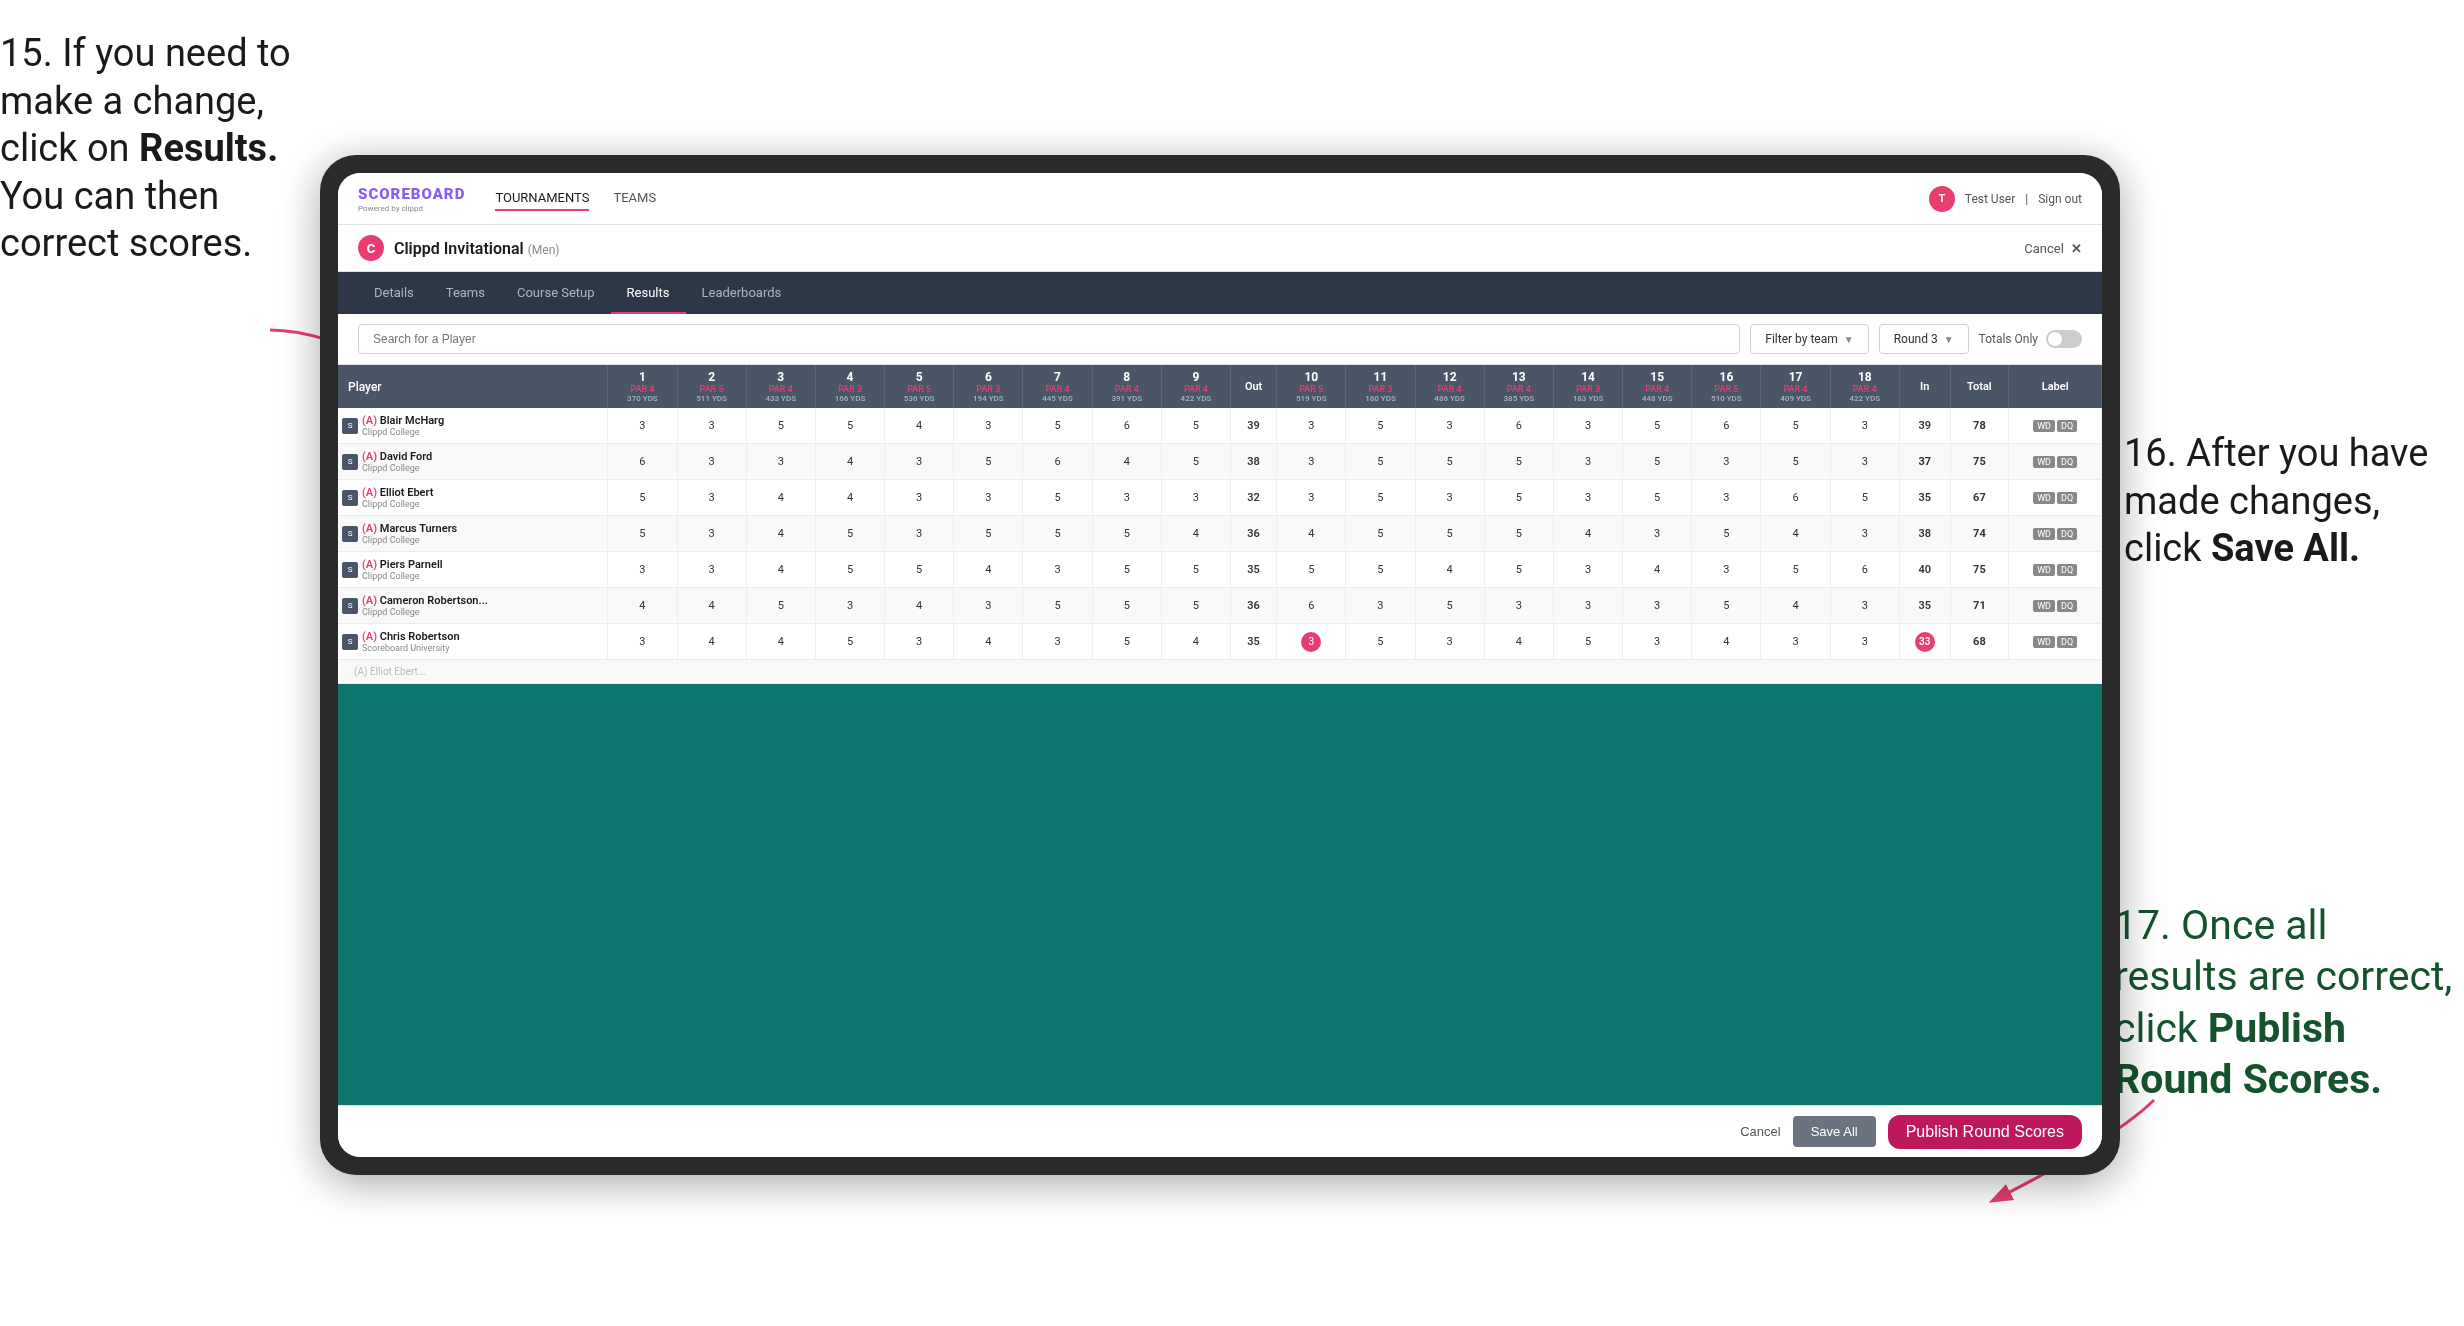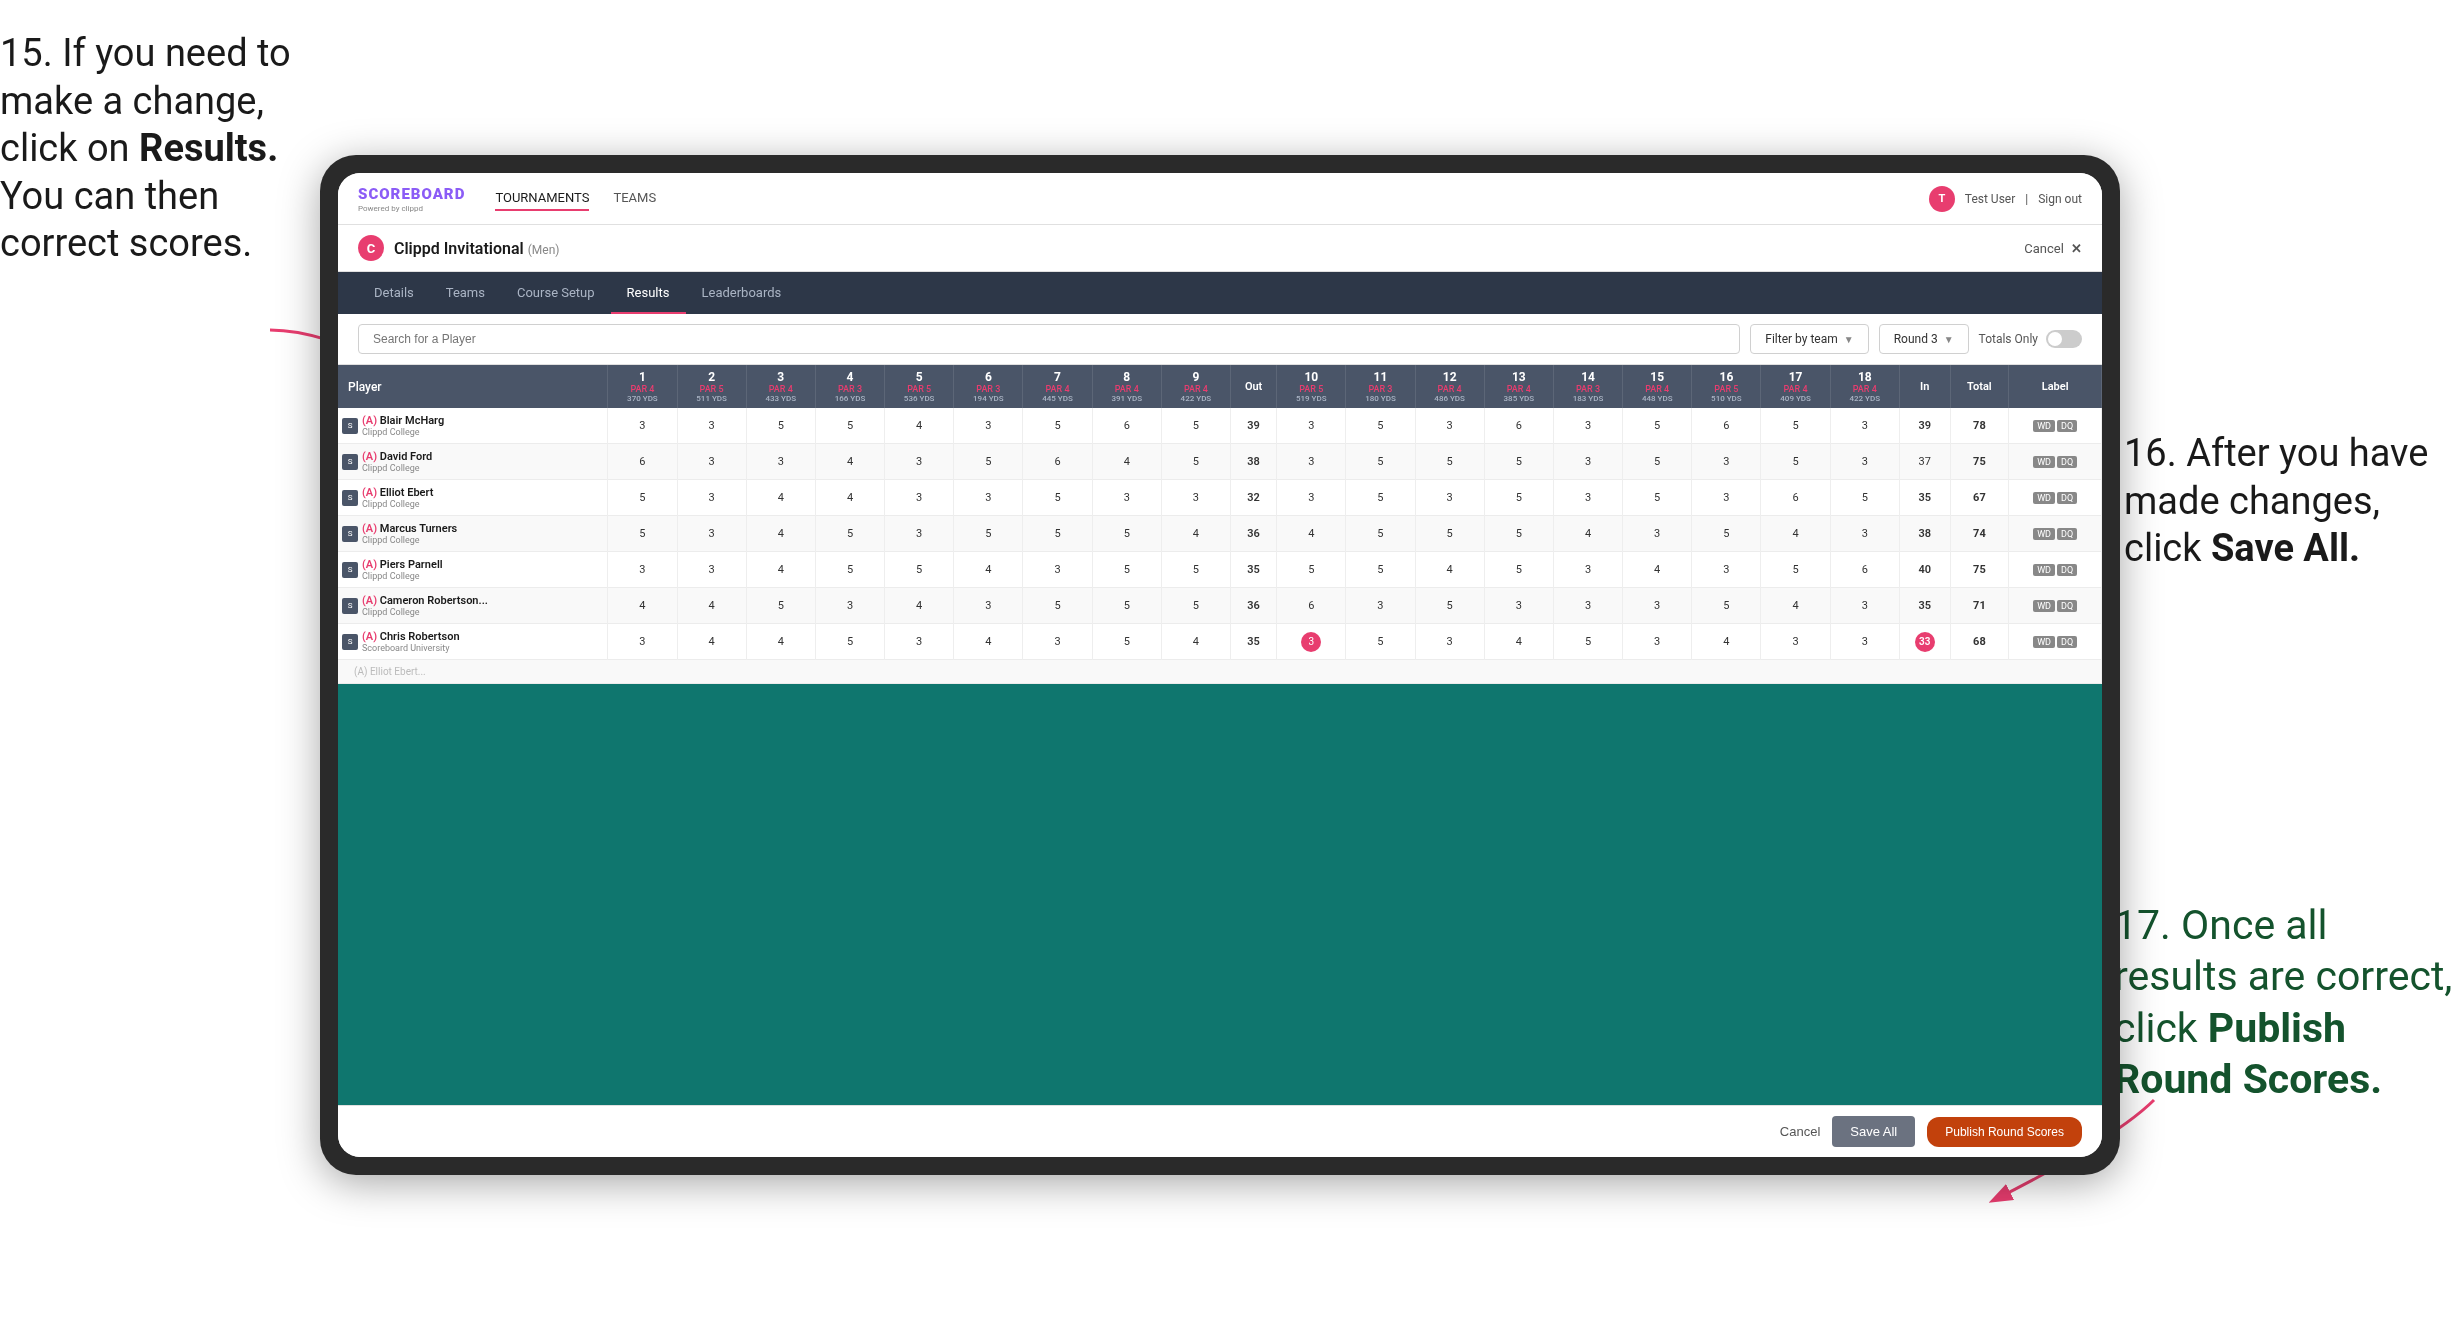--- a/index.html
+++ b/index.html
@@ -435,25 +435,25 @@
       background: #6b7280;
       color: white;
       border: none;
       border-radius: 4px;
       font-size: 13px;
       cursor: pointer;
       font-weight: 500;
     }
     .publish-btn {
       padding: 8px 18px;
-      background: #c2410c;
+      background: #be185d;
       color: white;
       border: none;
       border-radius: 12px;
-      font-size: 12px;
+      font-size: 16px;
       cursor: pointer;
       font-weight: 500;
     }
 
     
     svg.arrow1 {
       position: absolute;
       left: 240px;
       top: 310px;
       width: 260px;
@@ -744,21 +744,21 @@
               <td style="font-weight: 600;">38</td>
               <td>3</td>
               <td>5</td>
               <td>5</td>
               <td>5</td>
               <td>3</td>
               <td>5</td>
               <td>3</td>
               <td>5</td>
               <td>3</td>
-              <td style="font-weight: 400; text-align: center;">37</td>
+              <td style="font-weight: 700; text-align: center;">37</td>
               <td style="font-weight: 700;">75</td>
               <td><span class="wd-btn">WD</span><span class="dq-btn">DQ</span></td>
             </tr>
             <tr>
               <td class="player-cell">
     <div class="player-info">
       <div class="player-s-badge">S</div>
       <div>
         <div class="player-name">
           <span class="prefix">(A)</span> Elliot Ebert

